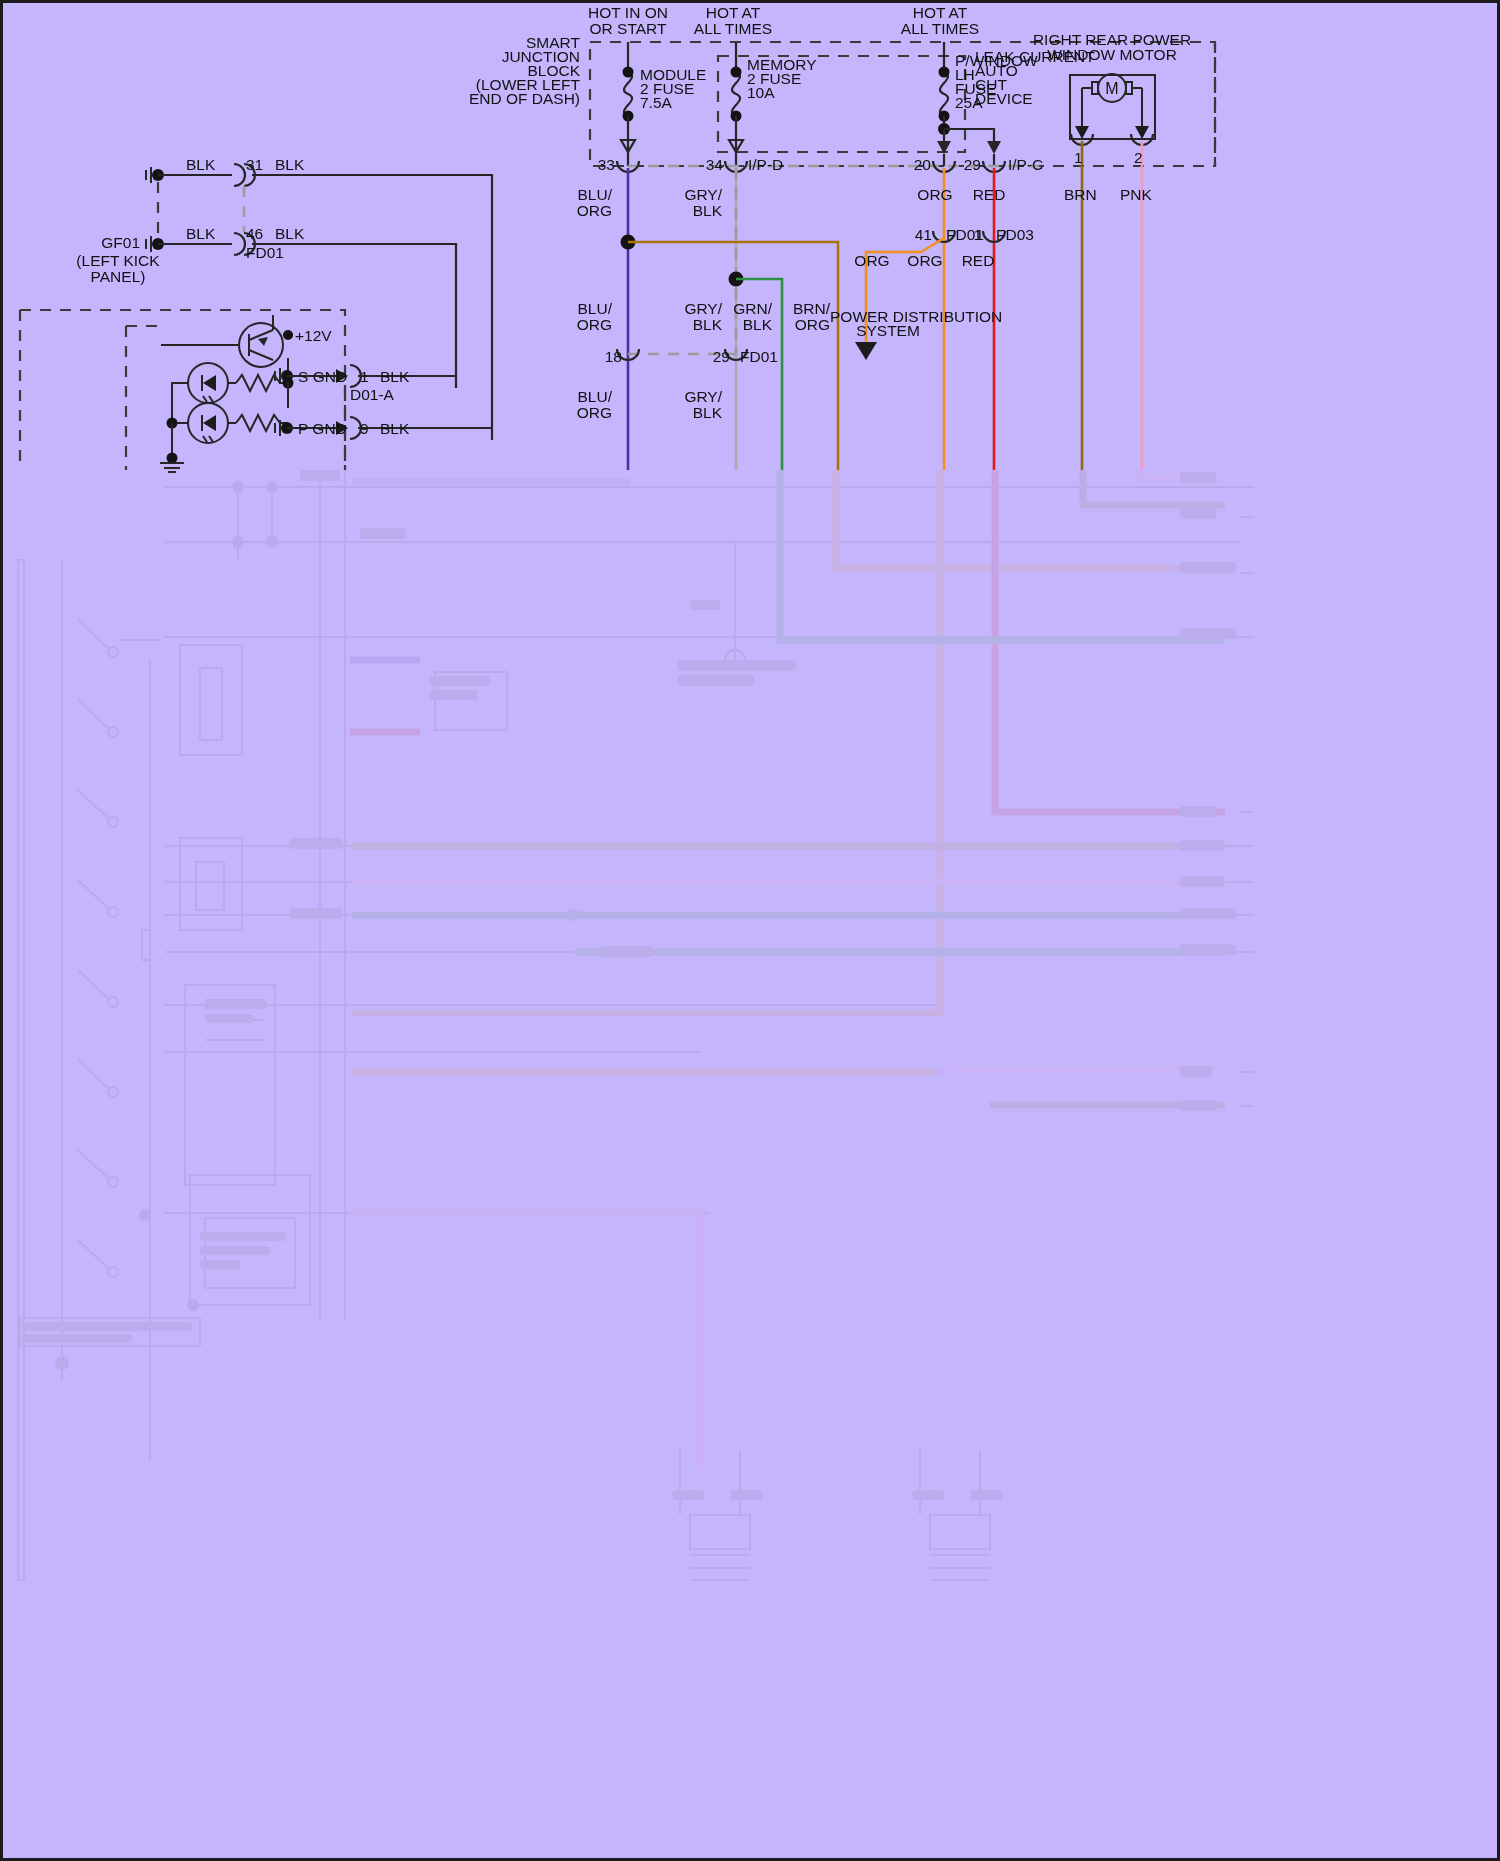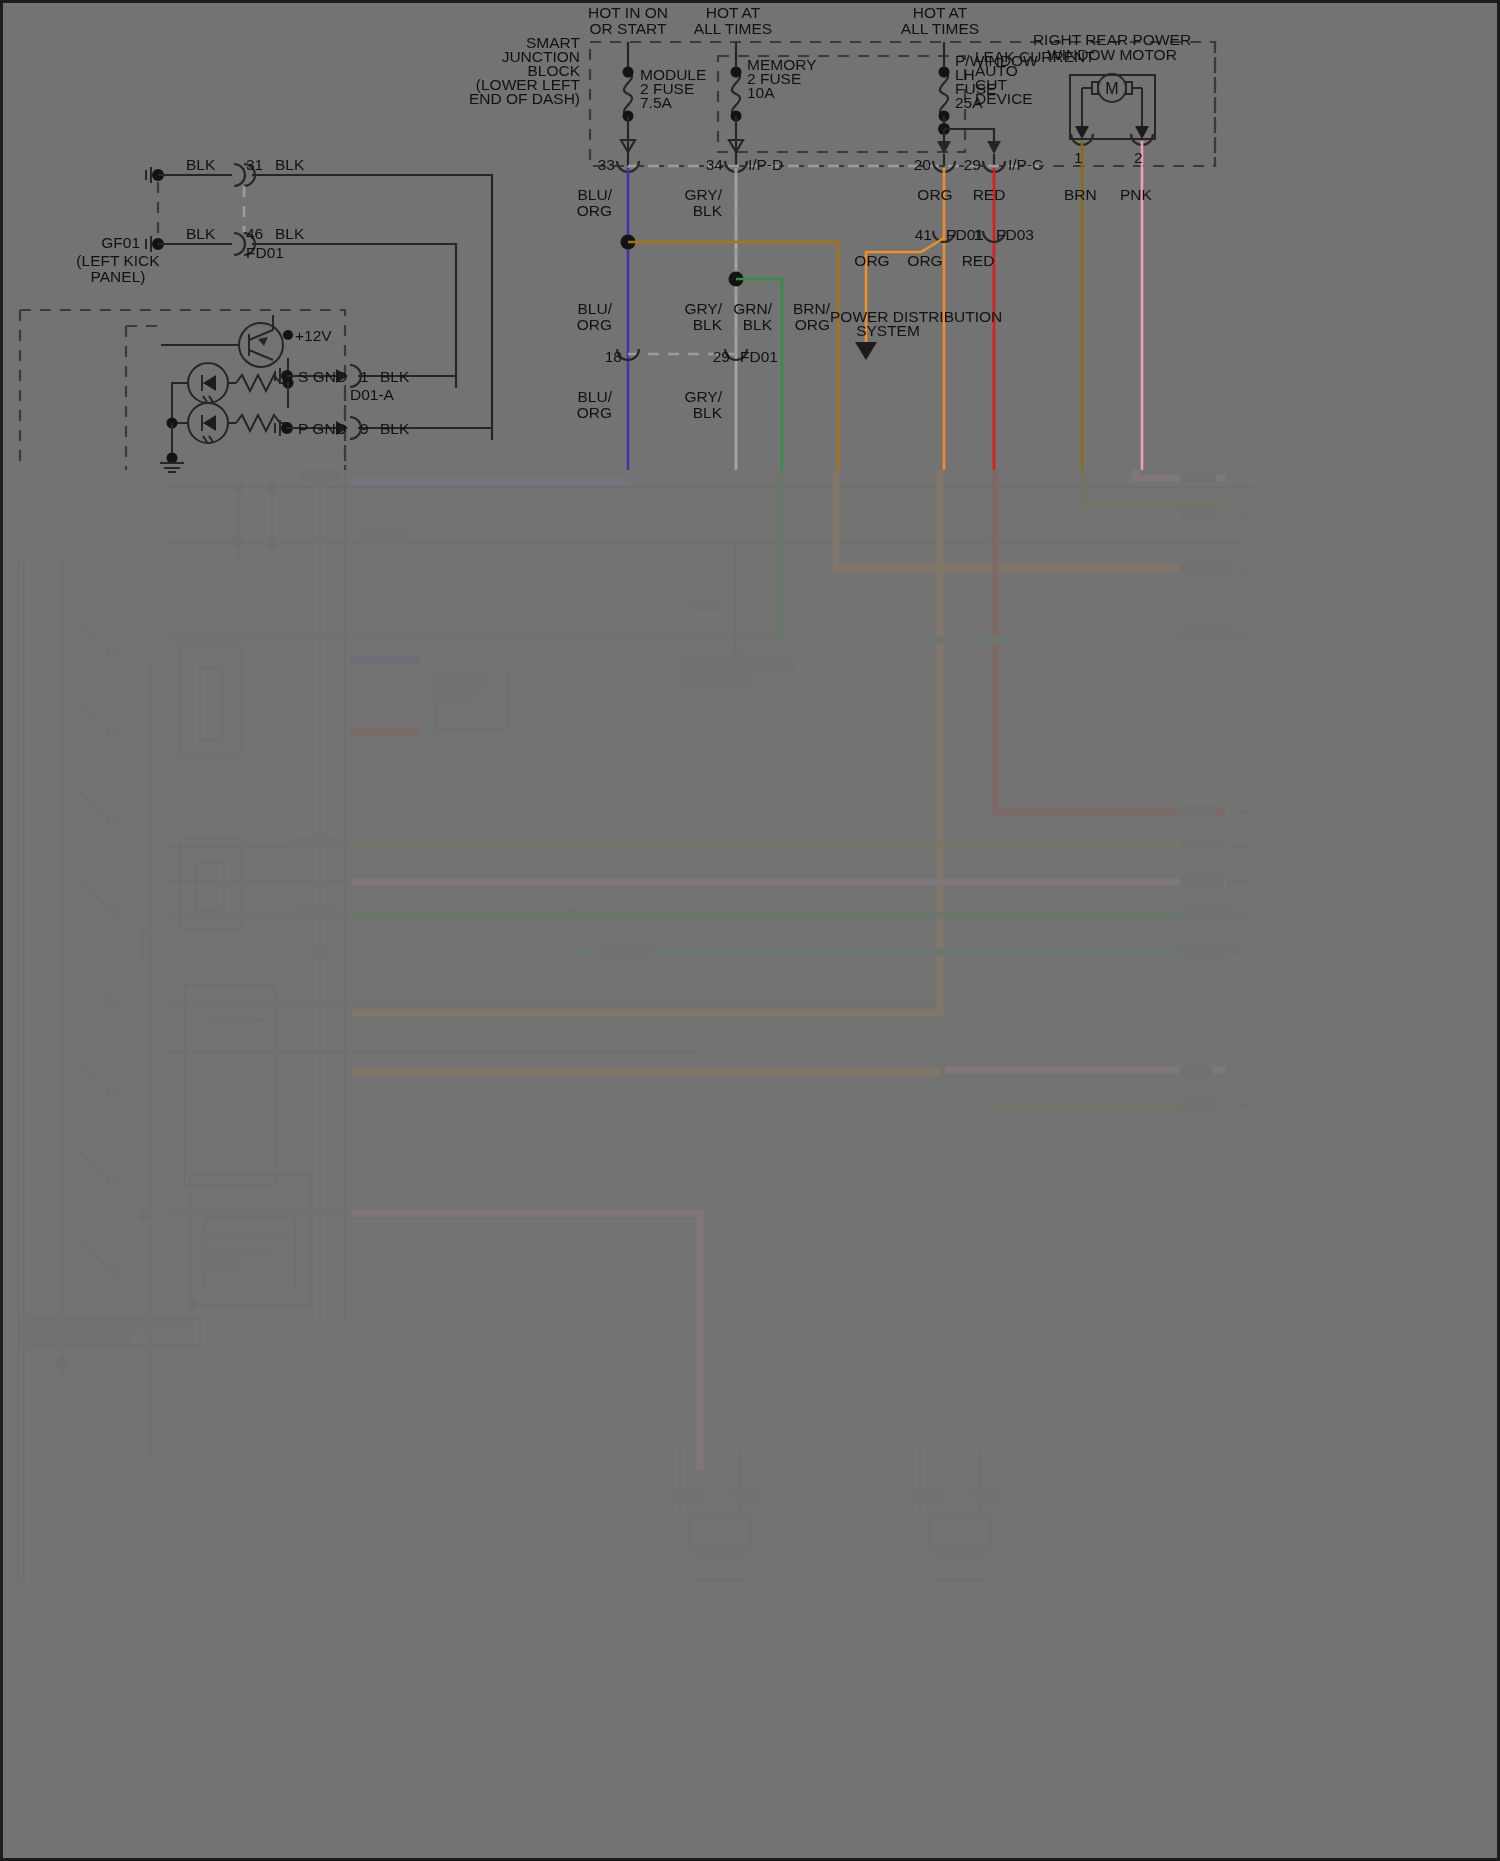--- a/index.html
+++ b/index.html
@@ -4,21 +4,21 @@
 <style>
   html, body {
     margin: 0;
     padding: 0;
     background: #ffffff;
   }
   #page {
     position: relative;
     width: 1500px;
     height: 1861px;
-    background: #737373;
+    background: #c4b5fd;
     font-family: "Liberation Sans", sans-serif;
     overflow: hidden;
   }
   
   #frame {
     position: absolute;
     left: 0; top: 0;
     width: 1500px; height: 1861px;
     box-sizing: border-box;
     border: 3px solid #1c1c1c;

